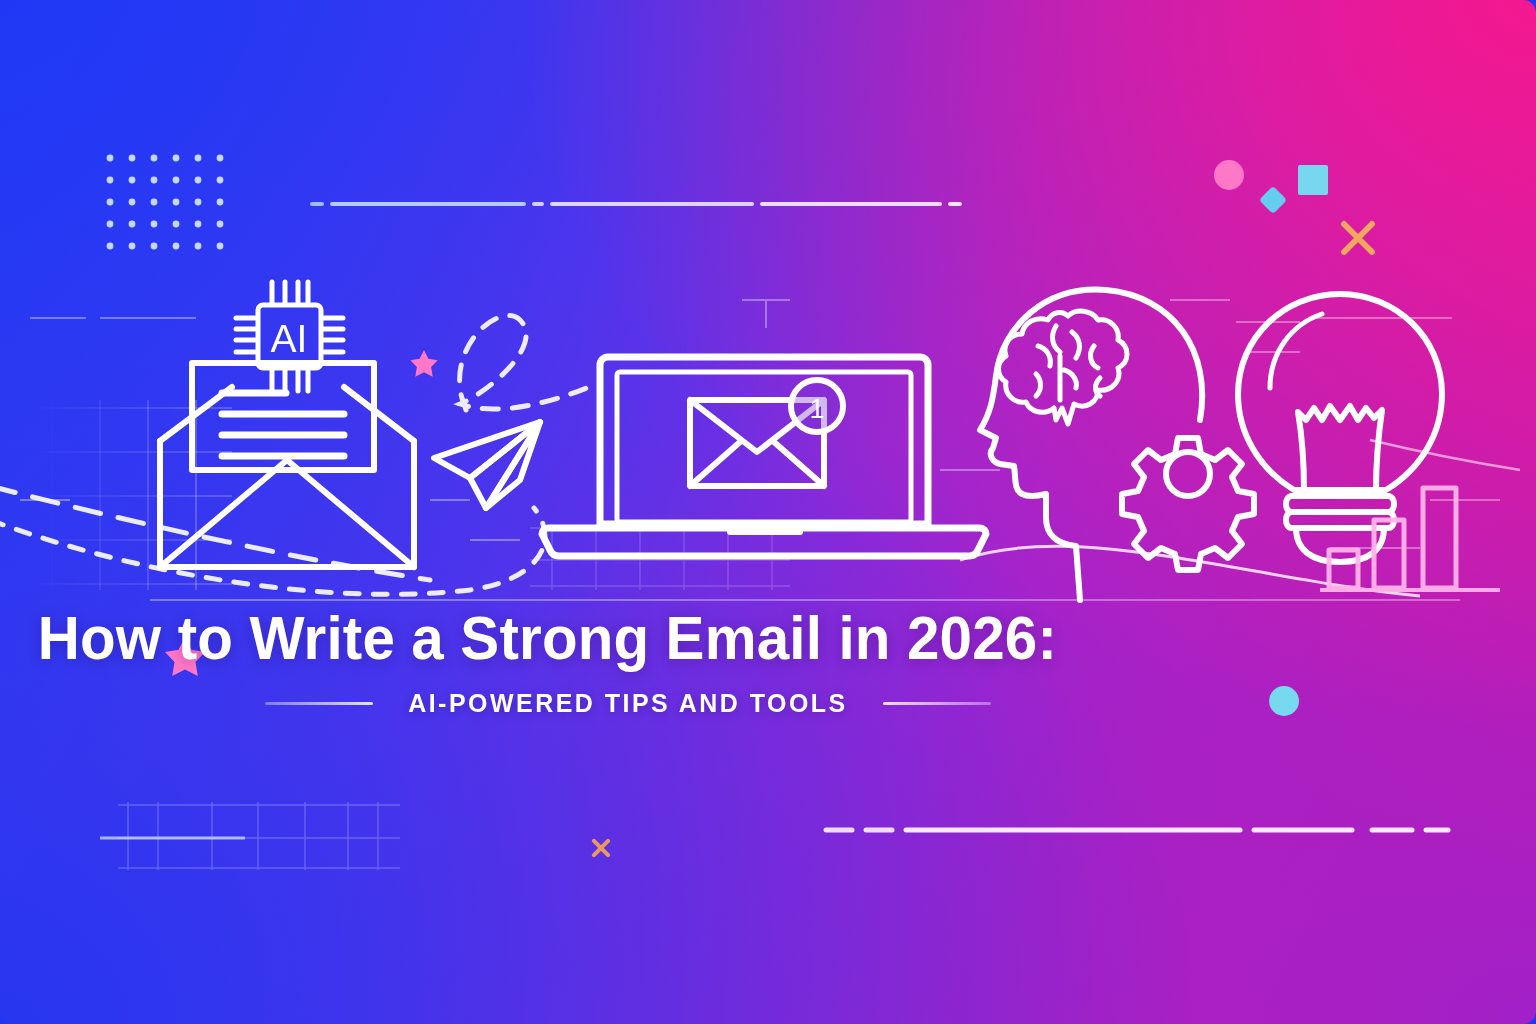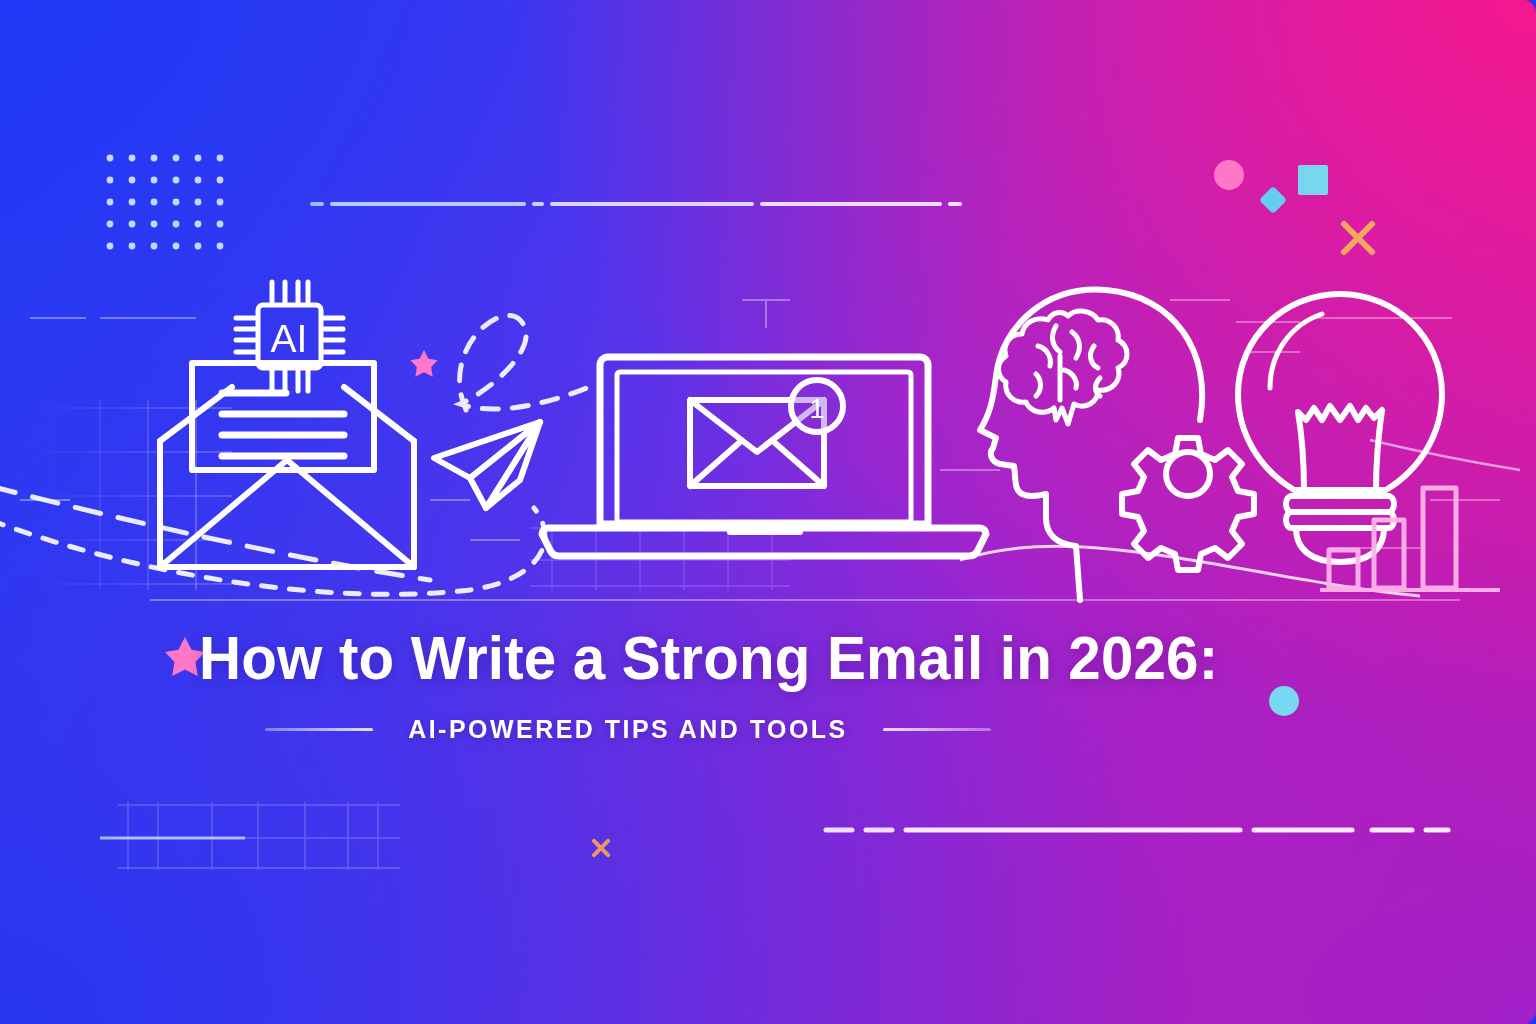--- a/index.html
+++ b/index.html
@@ -16,36 +16,36 @@
       radial-gradient(120% 130% at 0% 0%, rgba(32,56,245,1) 0%, rgba(32,56,245,0) 58%),
       radial-gradient(130% 140% at 0% 100%, rgba(40,54,240,1) 0%, rgba(40,54,240,0) 60%),
       radial-gradient(130% 140% at 100% 100%, rgba(160,32,200,1) 0%, rgba(160,32,200,0) 60%),
       linear-gradient(115deg, #2a3ef2 0%, #6633e8 35%, #9b27d4 62%, #e0189c 100%);
     border-radius: 13px;
   }
   .svgfull{position:absolute;left:0;top:0;width:1536px;height:1024px;overflow:visible;}
 
   
   #title-block{
-    position:absolute;left:0;top:624px;width:1256px;text-align:right;
+    position:absolute;left:0;top:604px;width:1256px;text-align:left;
     pointer-events:none;
   }
   #main-title{
     margin:0;
     font-size:62px;
     font-weight:700;
     letter-spacing:0.2px;
     color:#ffffff;
     line-height:1.1;
     text-shadow:0 2px 14px rgba(40,10,90,.30);
     font-family:"Liberation Sans","DejaVu Sans",sans-serif;
     transform:scaleX(.94);
   }
   #subtitle-row{
-    margin-top:22px;
+    margin-top:16px;
     display:flex;align-items:center;justify-content:center;gap:26px;
   }
   .sub-rule{
     height:3px;width:108px;border-radius:2px;
     background:rgba(255,255,255,.72);
   }
   .sub-rule.left{background:linear-gradient(90deg,rgba(255,255,255,.35),rgba(255,255,255,.85));}
   .sub-rule.right{background:linear-gradient(90deg,rgba(255,255,255,.85),rgba(255,255,255,.35));}
   #subtitle{
     font-size:26px;font-weight:700;letter-spacing:2.6px;color:#ffffff;

